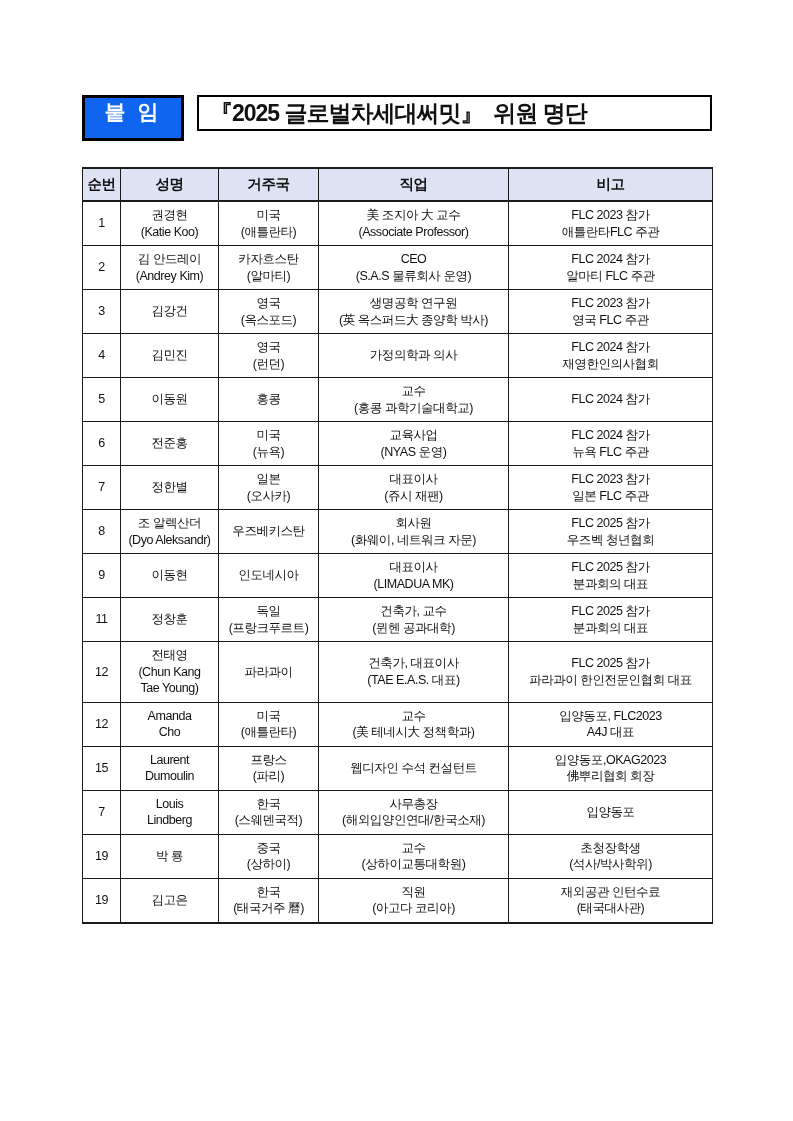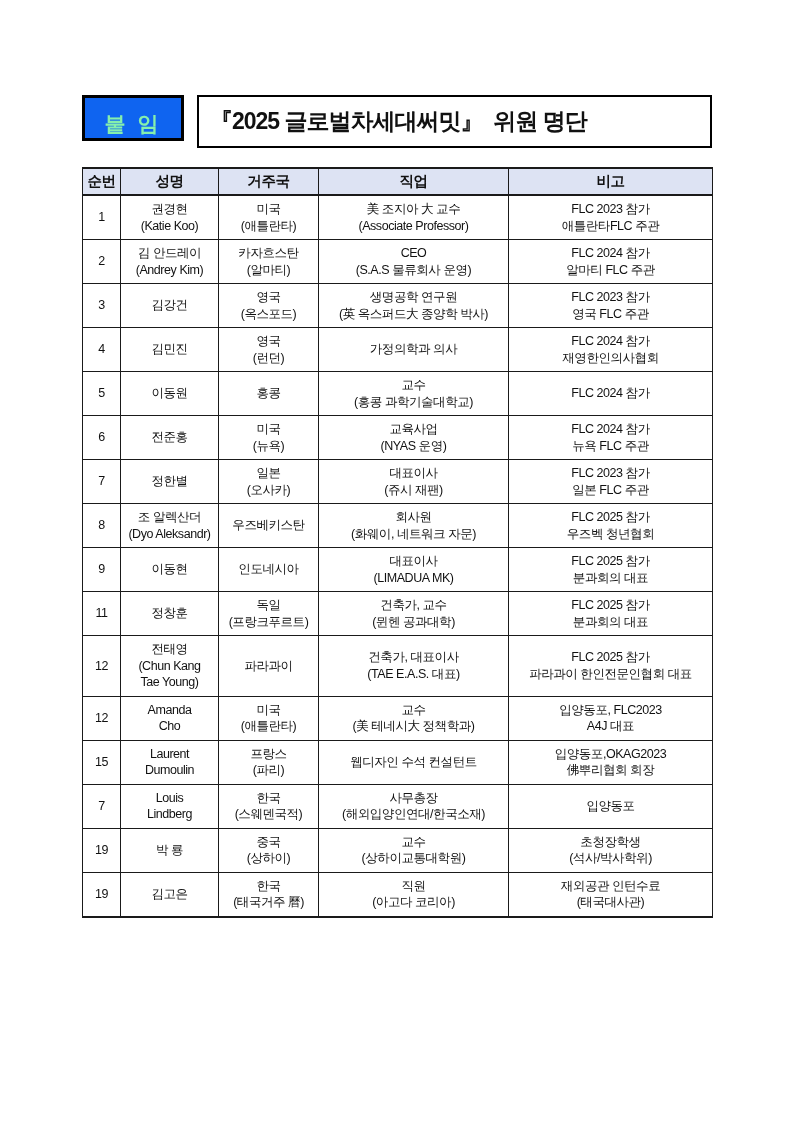--- a/index.html
+++ b/index.html
@@ -21,45 +21,45 @@
   .content{
     position:absolute;left:82px;top:95px;width:630px;
   }
   .header-band{
     display:flex;align-items:stretch;height:46px;
   }
   .attach-box{
     width:102px;height:46px;
     background:var(--accent);
     border:3px solid #000;
-    display:flex;align-items:flex-end;justify-content:center;
-    color:#86efac;font-size:21px;font-weight:bold;letter-spacing:3px;
+    display:flex;align-items:flex-start;justify-content:center;
+    color:#ffffff;font-size:21px;font-weight:bold;letter-spacing:3px;
     white-space:pre;
   }
   .title-box{
-    flex:1;margin-left:13px;height:53px;
+    flex:1;margin-left:13px;height:36px;
     border:2px solid #000;background:#ffffff;
     display:flex;align-items:center;
     padding-left:11px;
     font-size:23px;font-weight:bold;letter-spacing:-1px;
     white-space:pre;
   }
   table.member-table{
     width:630px;margin-top:26px;
     border-collapse:collapse;table-layout:fixed;
     border:1.6px solid var(--border);
     border-top-width:2.5px;
     border-bottom-width:2px;
   }
   table.member-table th{
     background:var(--header-bg);
     border:1.6px solid var(--border);
     border-bottom-width:2.5px;
     font-size:14.5px;font-weight:bold;
-    height:27px;padding:2px 1px;
+    height:33px;padding:2px 1px;
     letter-spacing:-0.4px;
   }
   table.member-table td{
     border:1.6px solid var(--border);
     font-size:12.5px;line-height:1.32;
     text-align:center;vertical-align:middle;
     padding:5px 1px;
     white-space:pre-line;
     letter-spacing:-0.45px;
   }

